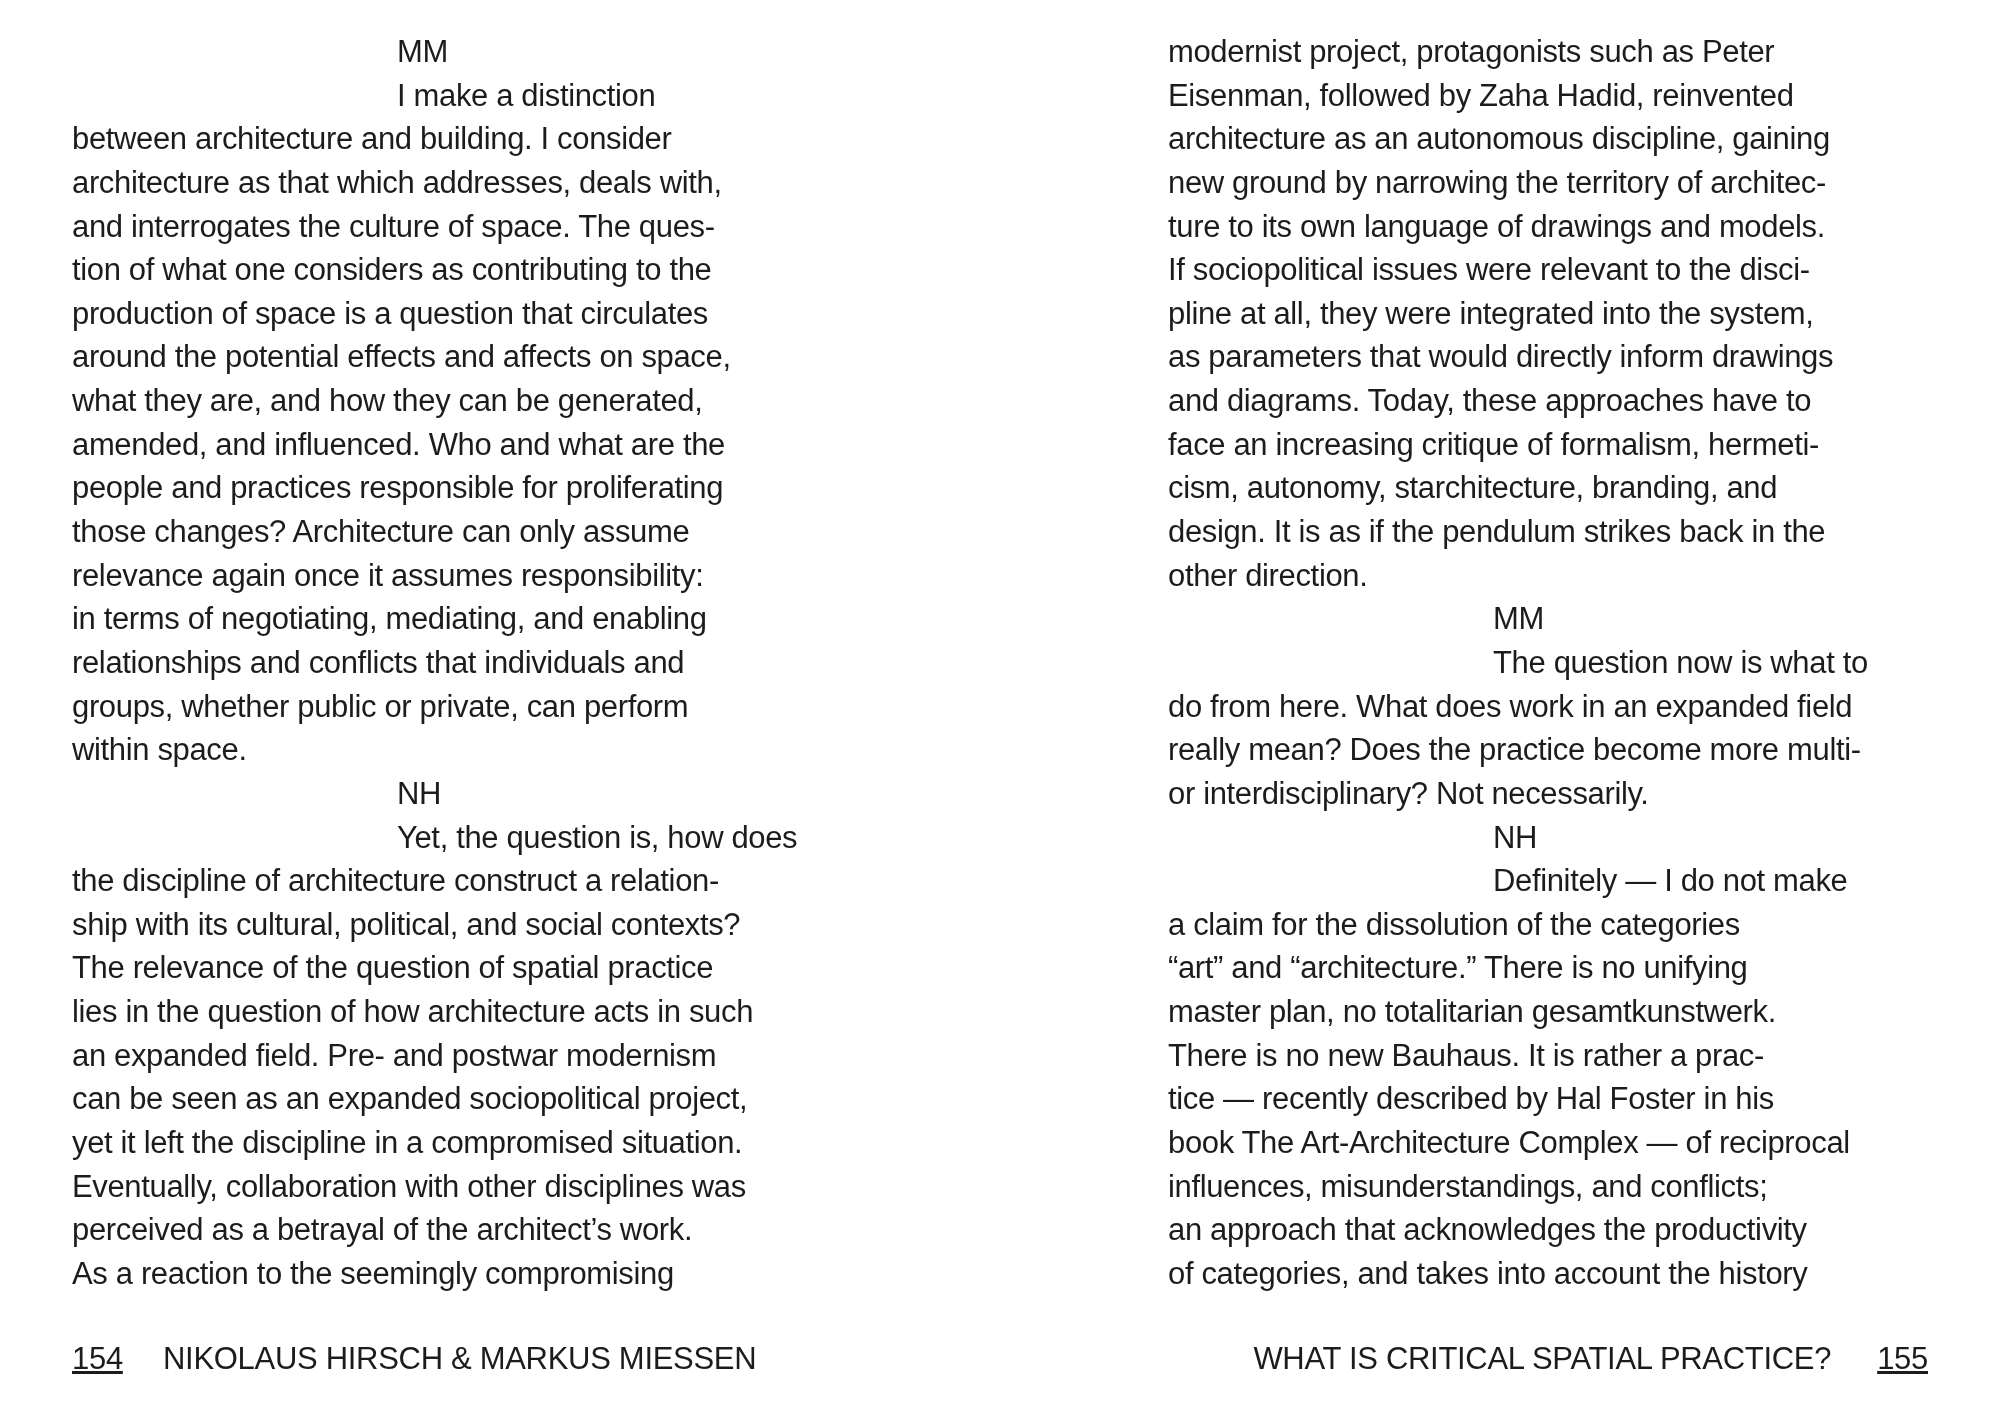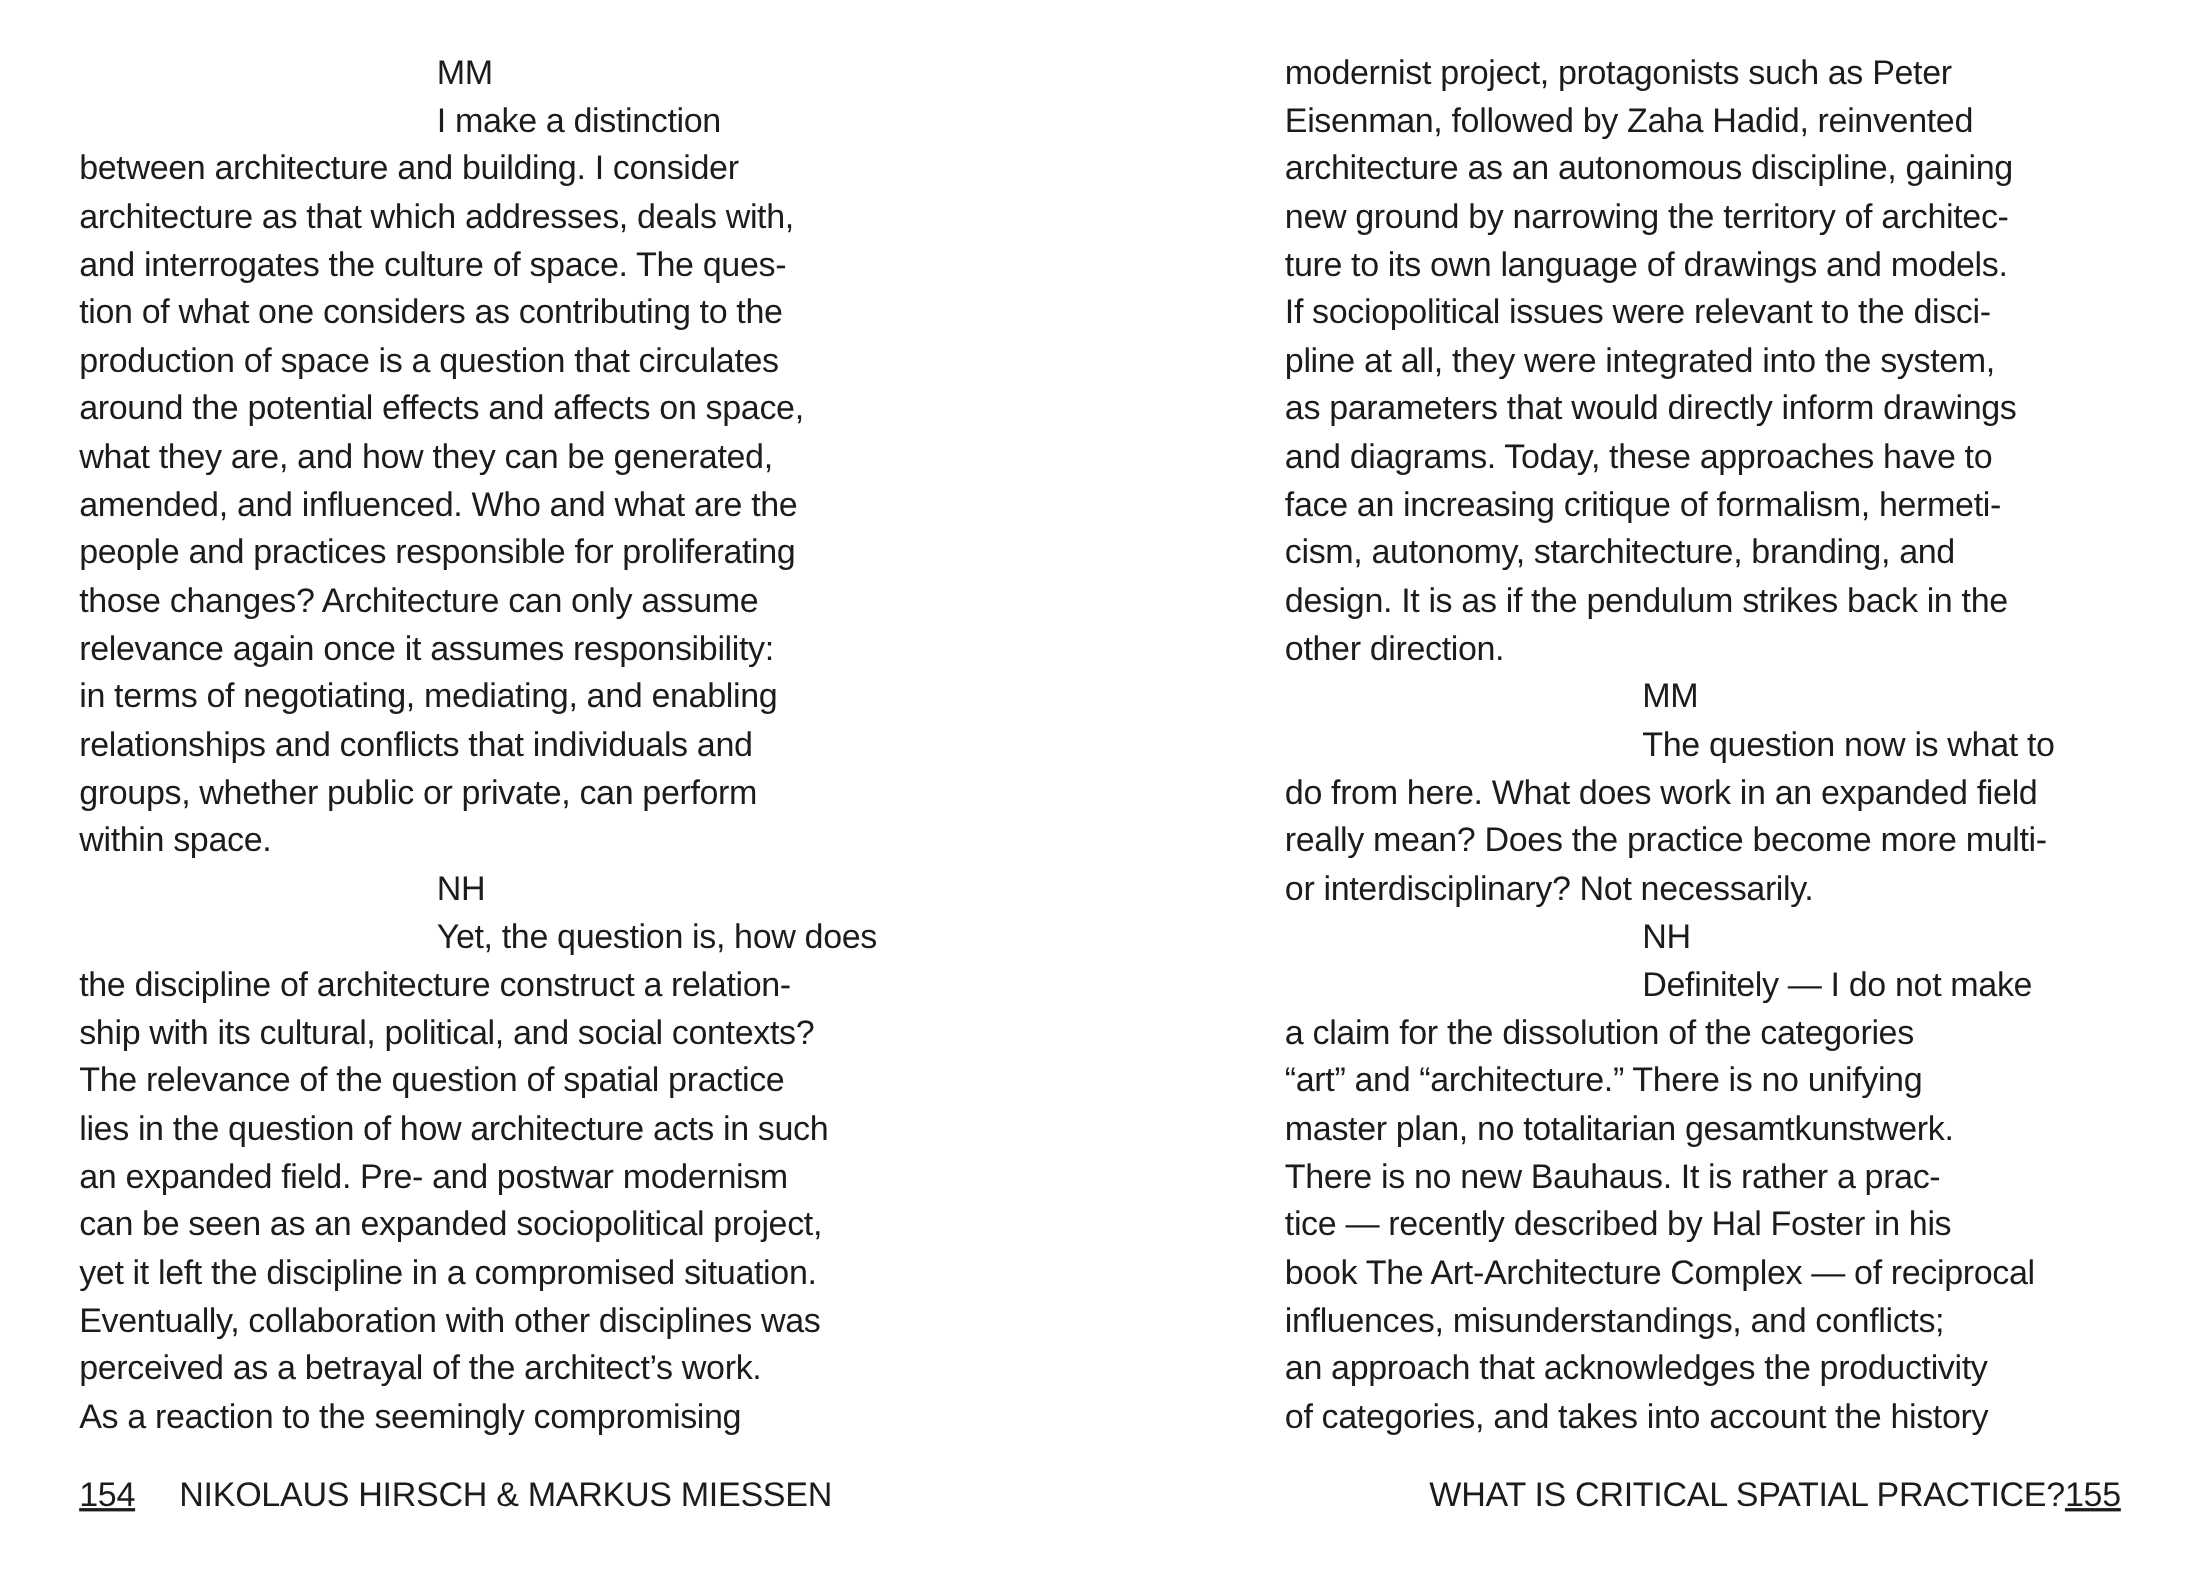--- a/index.html
+++ b/index.html
@@ -22,21 +22,21 @@
     .page {
       position: absolute;
       top: 0;
       height: 1428px;
     }
     .page-left { left: 0; width: 1000px; }
     .page-right { left: 1000px; width: 1000px; }
 
     .column {
       position: absolute;
-      top: 44px;
+      top: 30px;
       font-size: 31px;
       line-height: 43.65px;
       letter-spacing: -0.35px;
       word-spacing: 0px;
       white-space: pre;
     }
     .page-left .column { left: 72px; width: 780px; }
     .page-right .column { left: 168px; width: 780px; }
 
     .line { display: block; height: 43.65px; }
@@ -48,21 +48,21 @@
       top: 1339px;
       font-size: 31px;
       line-height: 40px;
       letter-spacing: -0.3px;
       white-space: pre;
     }
     .footer .page-num { display: inline-block; text-decoration: underline; }
     .footer-left { left: 72px; }
     .footer-left .page-num { width: 91px; }
     .footer-right { right: 72px; text-align: right; }
-    .footer-right .page-num { }
+    .footer-right .page-num { margin-left: 46px; }
   </style>
 </head>
 <body>
 
 <div class="spread">
   <div class="page page-left">
     <div class="column" id="left-column"><div class="line speaker">MM</div><div class="line indent">I make a distinction</div><div class="line">between architecture and building. I consider</div><div class="line">architecture as that which addresses, deals with,</div><div class="line">and interrogates the culture of space. The ques-</div><div class="line">tion of what one considers as contributing to the</div><div class="line">production of space is a question that circulates</div><div class="line">around the potential effects and affects on space,</div><div class="line">what they are, and how they can be generated,</div><div class="line">amended, and influenced. Who and what are the</div><div class="line">people and practices responsible for proliferating</div><div class="line">those changes? Architecture can only assume</div><div class="line">relevance again once it assumes responsibility:</div><div class="line">in terms of negotiating, mediating, and enabling</div><div class="line">relationships and conflicts that individuals and</div><div class="line">groups, whether public or private, can perform</div><div class="line">within space.</div><div class="line speaker">NH</div><div class="line indent">Yet, the question is, how does</div><div class="line">the discipline of architecture construct a relation-</div><div class="line">ship with its cultural, political, and social contexts?</div><div class="line">The relevance of the question of spatial practice</div><div class="line">lies in the question of how architecture acts in such</div><div class="line">an expanded field. Pre- and postwar modernism</div><div class="line">can be seen as an expanded sociopolitical project,</div><div class="line">yet it left the discipline in a compromised situation.</div><div class="line">Eventually, collaboration with other disciplines was</div><div class="line">perceived as a betrayal of the architect’s work.</div><div class="line">As a reaction to the seemingly compromising</div></div>
     <div class="footer footer-left"><span class="page-num">154</span><span>NIKOLAUS HIRSCH &amp; MARKUS MIESSEN</span></div>
   </div>
 

